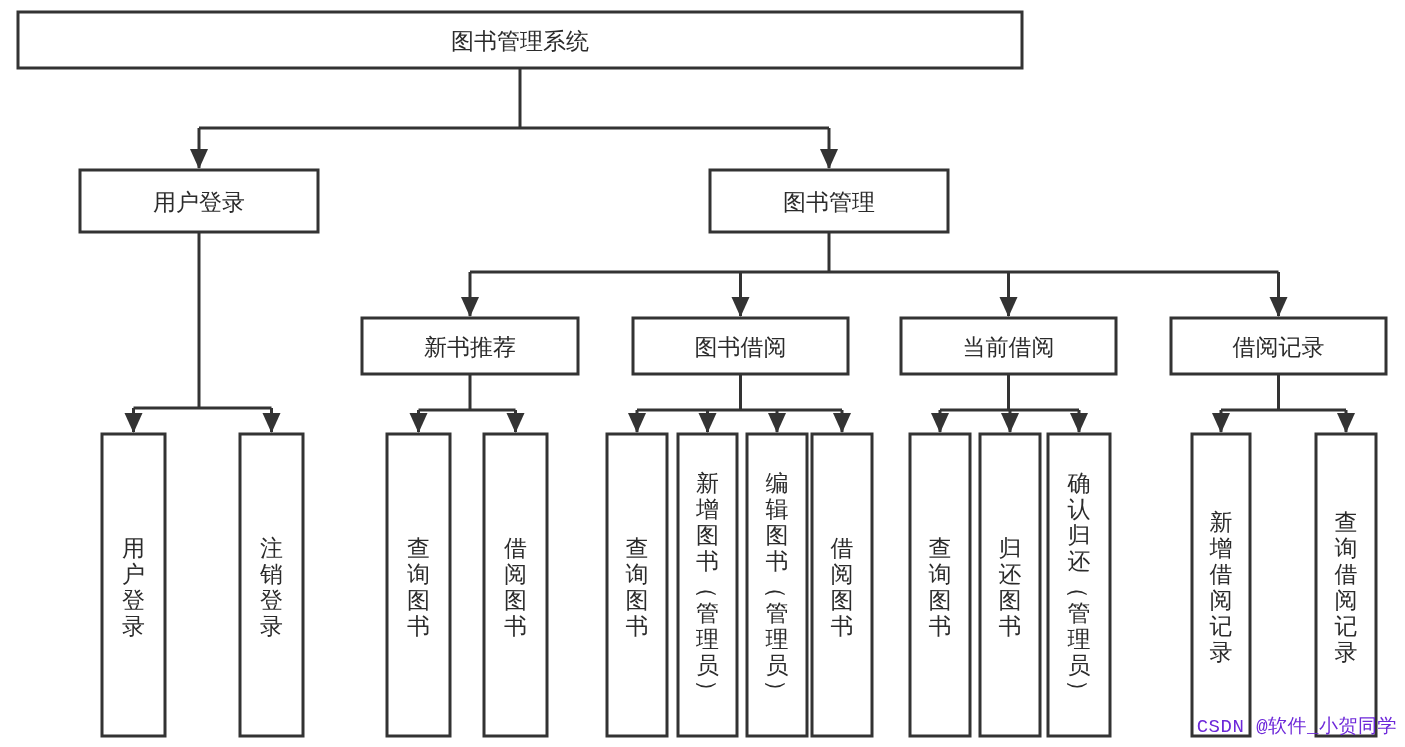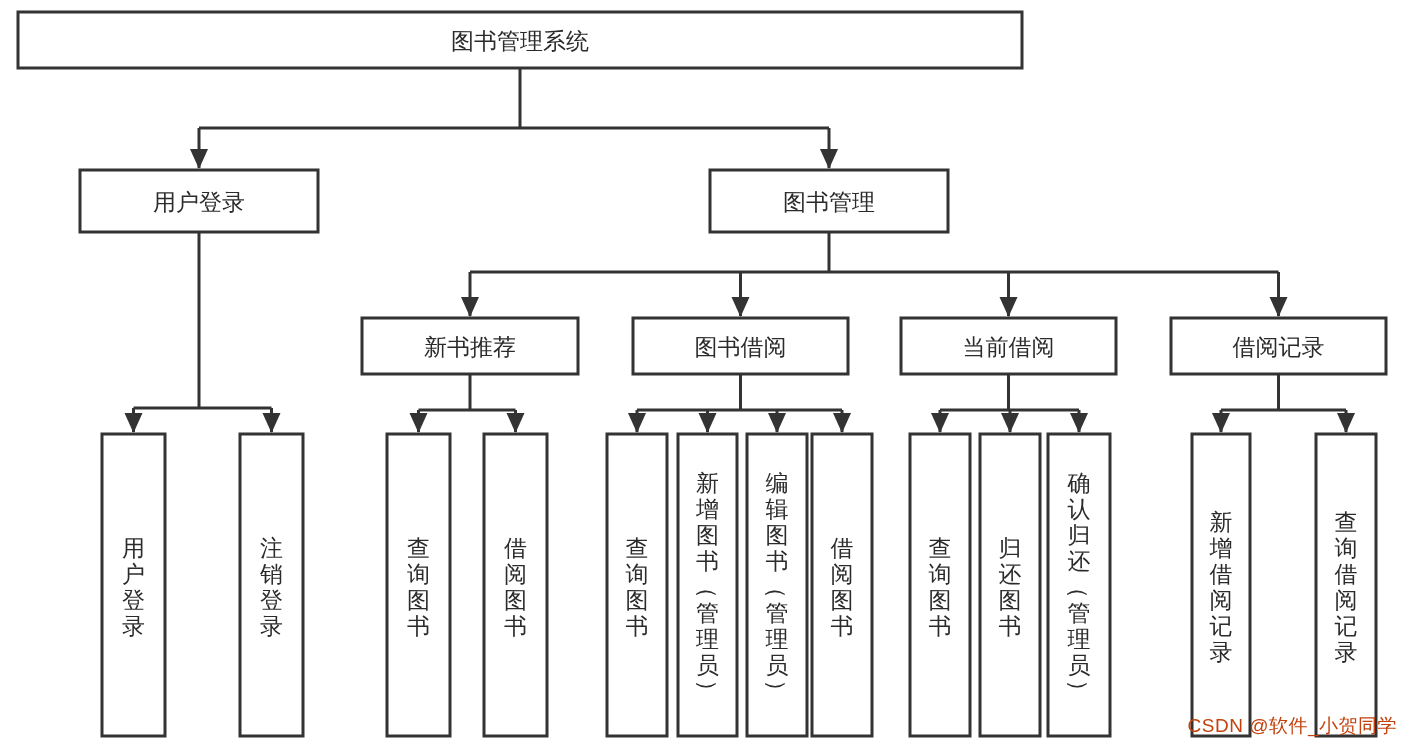--- a/index.html
+++ b/index.html
@@ -50,23 +50,23 @@
   .node-label-vert {
     fill: #2b2b2b;
     font-family: "DejaVu Sans", "Liberation Sans", sans-serif;
     font-size: 23px;
     text-anchor: middle;
   }
   .watermark {
     position: absolute;
     right: 8px;
     bottom: 8px;
-    font-family: Liberation Sans, sans-serif;
+    font-family: Liberation Mono, monospace;
     font-size: 19px;
-    color: #c2410c;
+    color: #6d28d9;
     white-space: nowrap;
     letter-spacing: 0.5px;
   }
 </style>
 </head>
 <body>
 
 <div id="diagram-root">
   <svg id="tree-svg" viewBox="0 0 1405 747">
     <g id="connector-layer">

